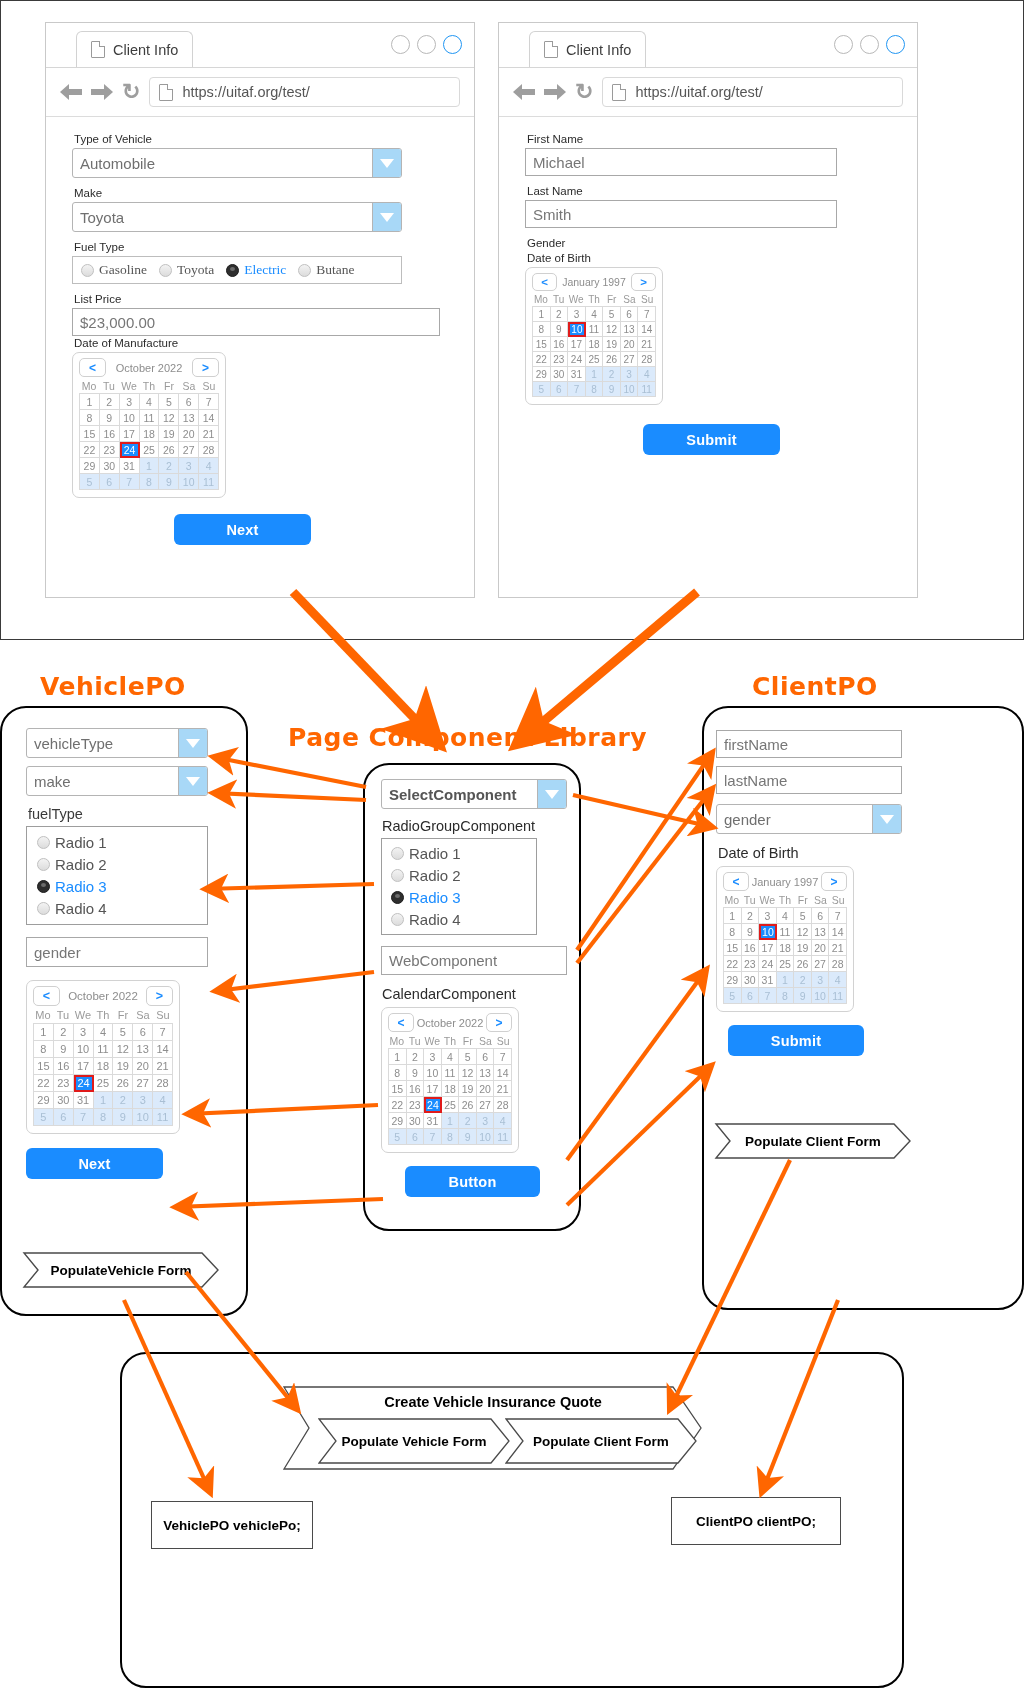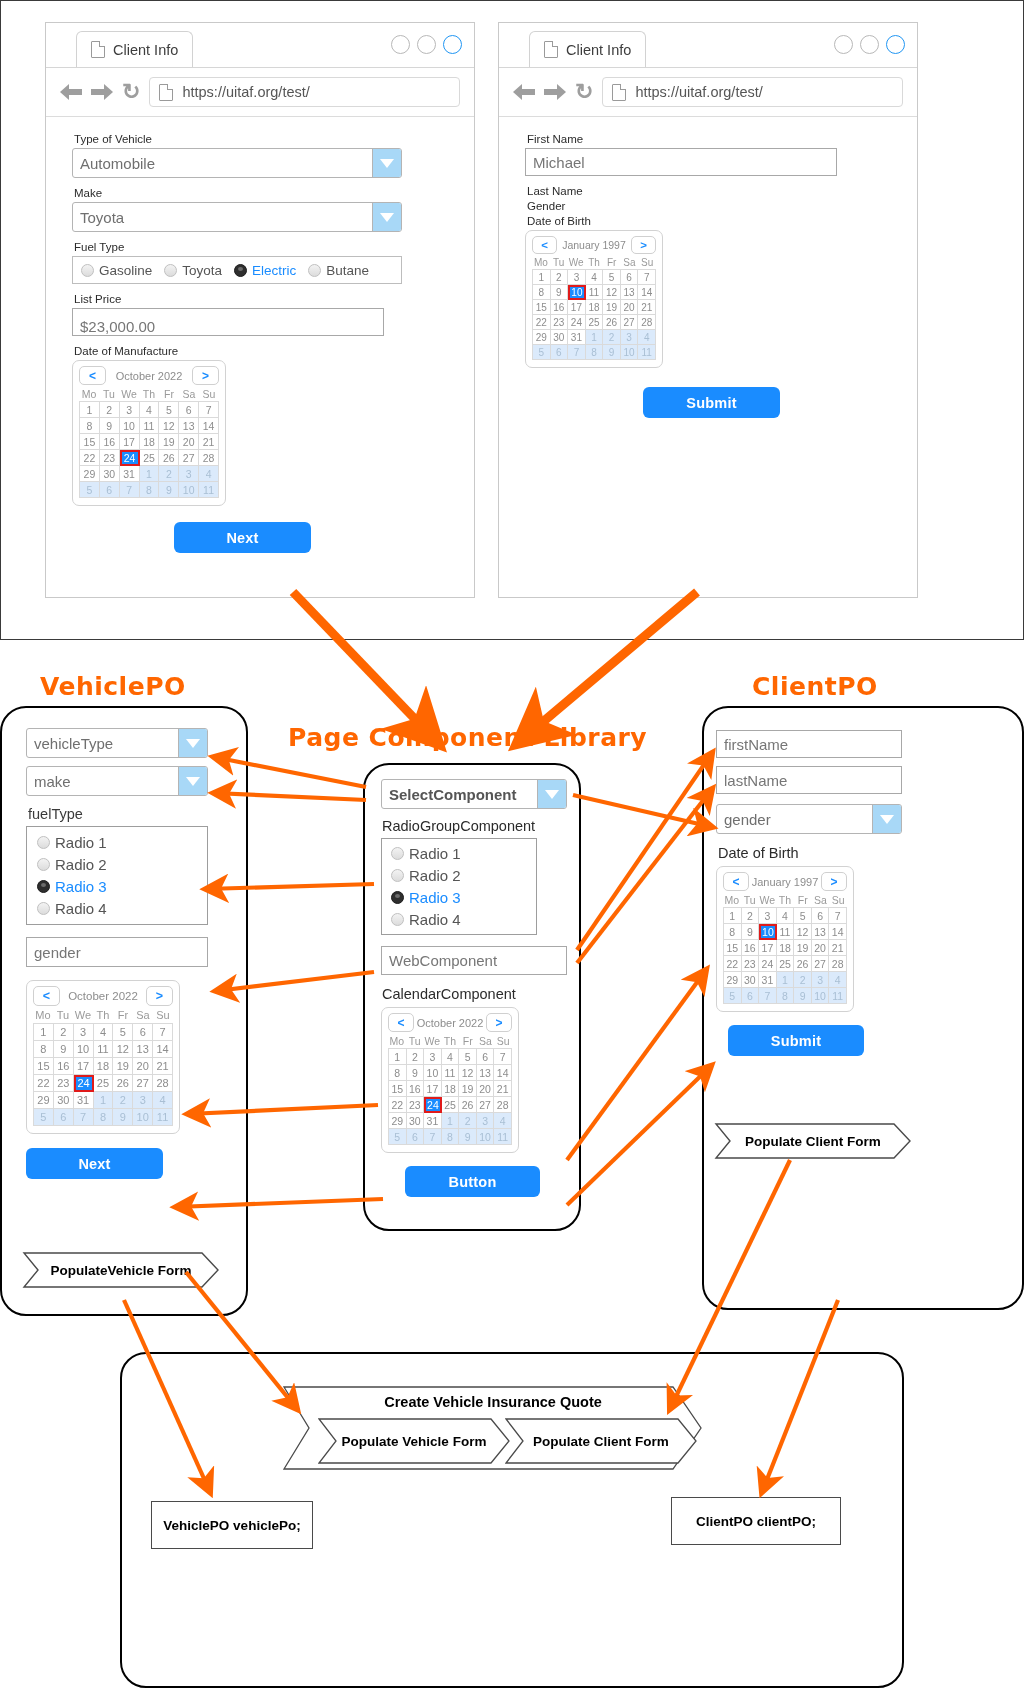--- a/index.html
+++ b/index.html
@@ -115,41 +115,41 @@
 
         <div class="fld-label">Make</div>
         <div class="selwrap" style="width:330px;margin-bottom:9px;">
           <span class="seltext">Toyota</span>
           <span class="selbtn">
               <span class="caret"></span>
             </span>
         </div>
 
         <div class="fld-label">Fuel Type</div>
-        <div class="radiorow" style="width:330px;margin-bottom:9px;" id="veh-fuel-radios">
+        <div class="radiorow" style="width:330px;margin-bottom:9px;font-family:Liberation Serif, serif;" id="veh-fuel-radios">
             <span class="rad">
               <span class="rdot"></span>
               <span class="rad-lbl" style="font-size:13.5px">Gasoline</span>
             </span>
             <span class="rad">
               <span class="rdot"></span>
               <span class="rad-lbl" style="font-size:13.5px">Toyota</span>
             </span>
             <span class="rad">
               <span class="rdot on"></span>
               <span class="rad-lbl sel" style="font-size:13.5px">Electric</span>
             </span>
             <span class="rad">
               <span class="rdot"></span>
               <span class="rad-lbl" style="font-size:13.5px">Butane</span>
             </span>
           </div>
 
         <div class="fld-label">List Price</div>
-        <div class="txtinput" style="width:312px;margin-bottom:9px;align-items:flex-end;">
+        <div class="txtinput" style="width:368px;margin-bottom:1px;">
           <span>$23,000.00</span>
         </div>
 
         <div class="fld-label">Date of Manufacture</div>
         <div id="cal-veh-top" class="cal" style="width: 154px;">
             <div class="cal-head" style="font-size:11px">
               <span class="cal-nav" style="width:25px;height:17px;font-size:12px">&lt;</span>
               <span class="cal-title">October 2022</span>
               <span class="cal-nav" style="width:25px;height:17px;font-size:12px">&gt;</span>
             </div>
@@ -235,20 +235,23 @@
           <span class="url-text">https://uitaf.org/test/</span>
         </span>
       </div>
       <div class="bw-body">
         <div class="fld-label">First Name</div>
         <div class="txtinput" style="width:312px;margin-bottom:9px;">
           <span>Michael</span>
         </div>
 
         <div class="fld-label">Last Name</div>
+        <div class="txtinput" style="width:312px;margin-bottom:9px;">
+          <span>Smith</span>
+        </div>
 
         <div class="fld-label">Gender</div>
 
         <div class="fld-label">Date of Birth</div>
         <div id="cal-cli-top" class="cal" style="width: 138px;">
             <div class="cal-head" style="font-size:10.5px">
               <span class="cal-nav" style="width:23px;height:16px;font-size:11.5px">&lt;</span>
               <span class="cal-title">January 1997</span>
               <span class="cal-nav" style="width:23px;height:16px;font-size:11.5px">&gt;</span>
             </div>

